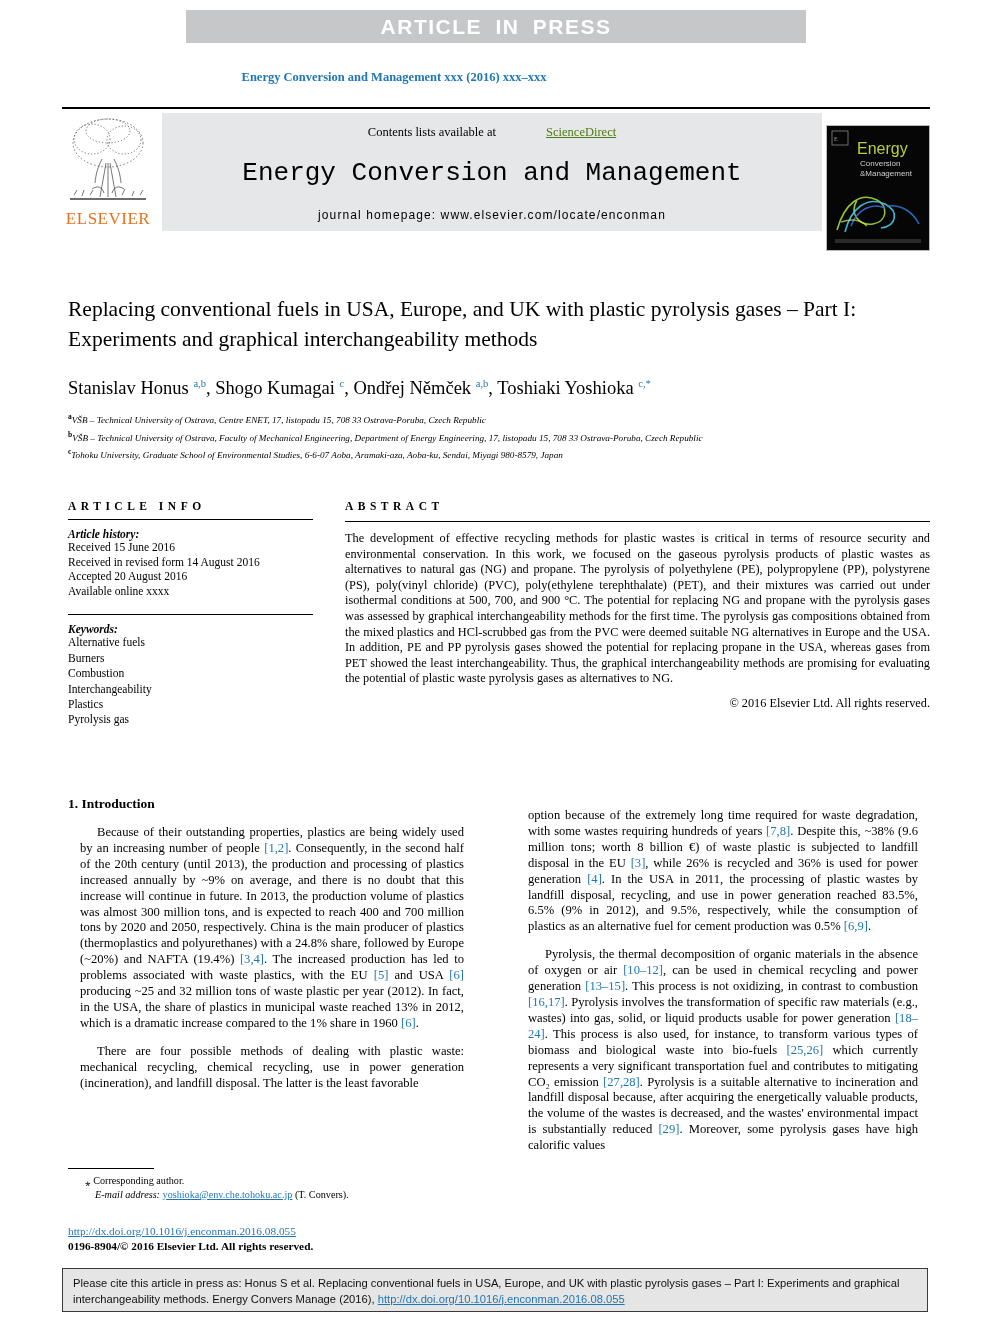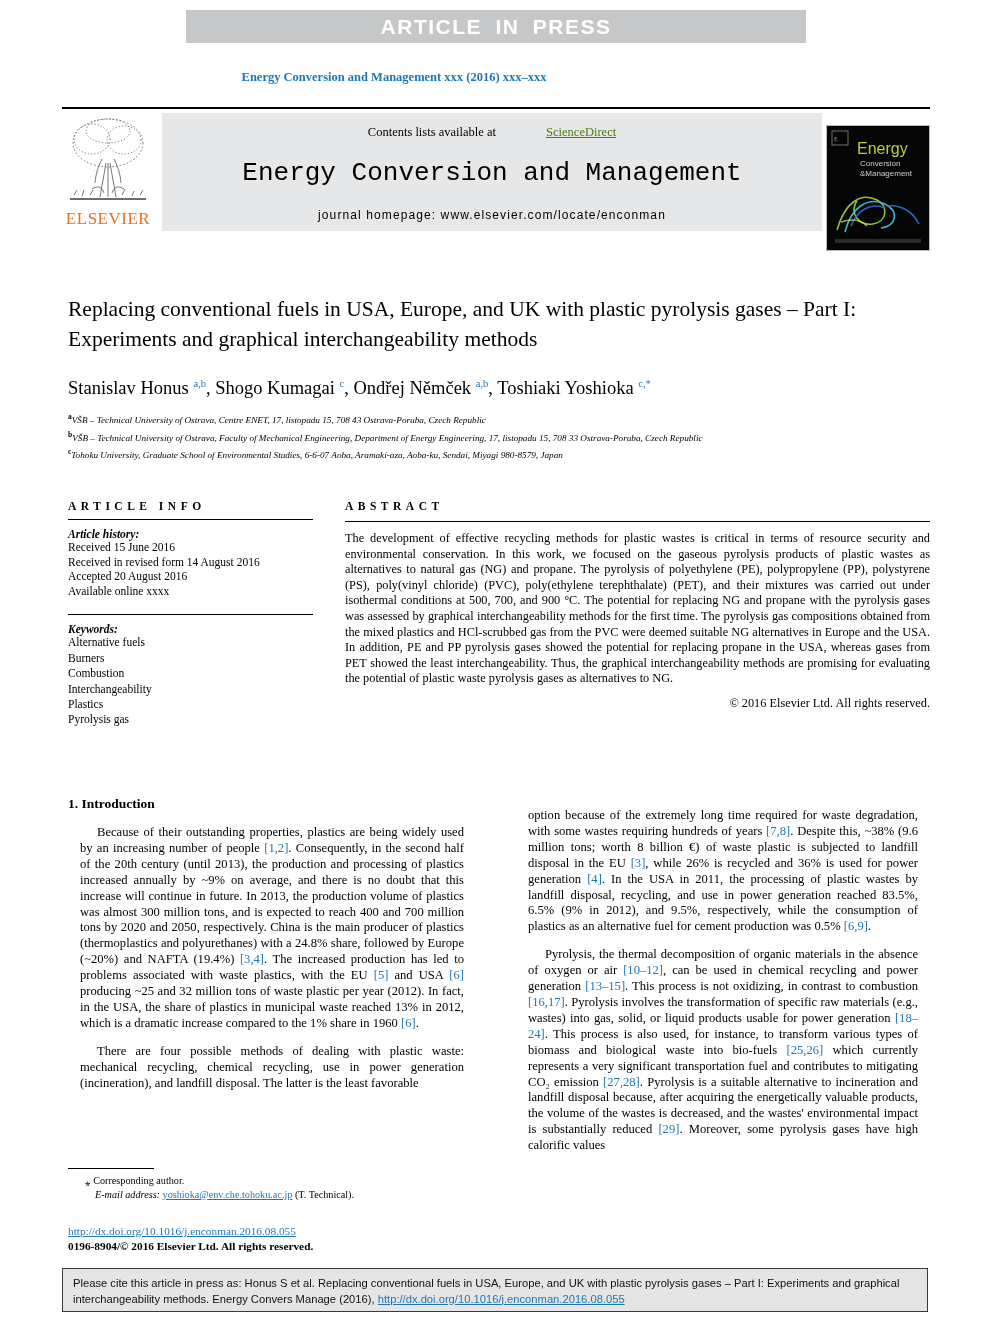--- a/index.html
+++ b/index.html
@@ -361,21 +361,21 @@
 </div>
 
 <div class="title-block">
   <h1 class="paper-title">Replacing conventional fuels in USA, Europe, and UK with plastic pyrolysis gases – Part I: Experiments and graphical interchangeability methods</h1>
 
   <div class="authors">
     <span><span>Stanislav Honus </span><sup>a,b</sup><span>, </span></span><span><span>Shogo Kumagai </span><sup>c</sup><span>, </span></span><span><span>Ondřej Němček </span><sup>a,b</sup><span>, </span></span><span><span>Toshiaki Yoshioka </span><sup>c,*</sup></span>
   </div>
 
   <div class="affiliations">
-    <div class="affil"><sup>a</sup><span>VŠB – Technical University of Ostrava, Centre ENET, 17, listopadu 15, 708 43 Ostrava-Poruba, Czech Republic</span></div>
+    <div class="affil"><sup>a</sup><span>VŠB – Technical University of Ostrava, Centre ENET, 17, listopadu 15, 708 33 Ostrava-Poruba, Czech Republic</span></div>
     <div class="affil"><sup>b</sup><span>VŠB – Technical University of Ostrava, Faculty of Mechanical Engineering, Department of Energy Engineering, 17, listopadu 15, 708 33 Ostrava-Poruba, Czech Republic</span></div>
     <div class="affil"><sup>c</sup><span>Tohoku University, Graduate School of Environmental Studies, 6-6-07 Aoba, Aramaki-aza, Aoba-ku, Sendai, Miyagi 980-8579, Japan</span></div>
   </div>
 </div>
 
 <div class="info-col">
   <div class="sec-head">ARTICLE INFO</div>
   <hr class="hr-thin">
   <div class="info-label">Article history:</div>
   <div class="info-line">Received 15 June 2016</div>
@@ -414,21 +414,21 @@
 
 <div class="footnote">
   <hr class="fn-rule">
   <div class="fn-line fn-indent">
     <span>⁎</span>
     <span>Corresponding author.</span>
   </div>
   <div class="fn-line fn-indent" style="padding-left:27px">
     <span class="em">E-mail address:</span>
     <a class="link" href="#">yoshioka@env.che.tohoku.ac.jp</a>
-    <span>(T. Technical).</span>
+    <span>(T. Convers).</span>
   </div>
 </div>
 
 <div class="doi-block">
   <a class="doi-line" href="#">http://dx.doi.org/10.1016/j.enconman.2016.08.055</a>
   <div class="issn-line">0196-8904/© 2016 Elsevier Ltd. All rights reserved.</div>
 </div>
 
 <div class="cite-box">
   <p class="cite-text"><span>Please cite this article in press as: Honus S et al. Replacing conventional fuels in USA, Europe, and UK with plastic pyrolysis gases – Part I: Experiments and graphical interchangeability methods. Energy Convers Manage (2016), </span><a class="link" href="#">http://dx.doi.org/10.1016/j.enconman.2016.08.055</a></p>

